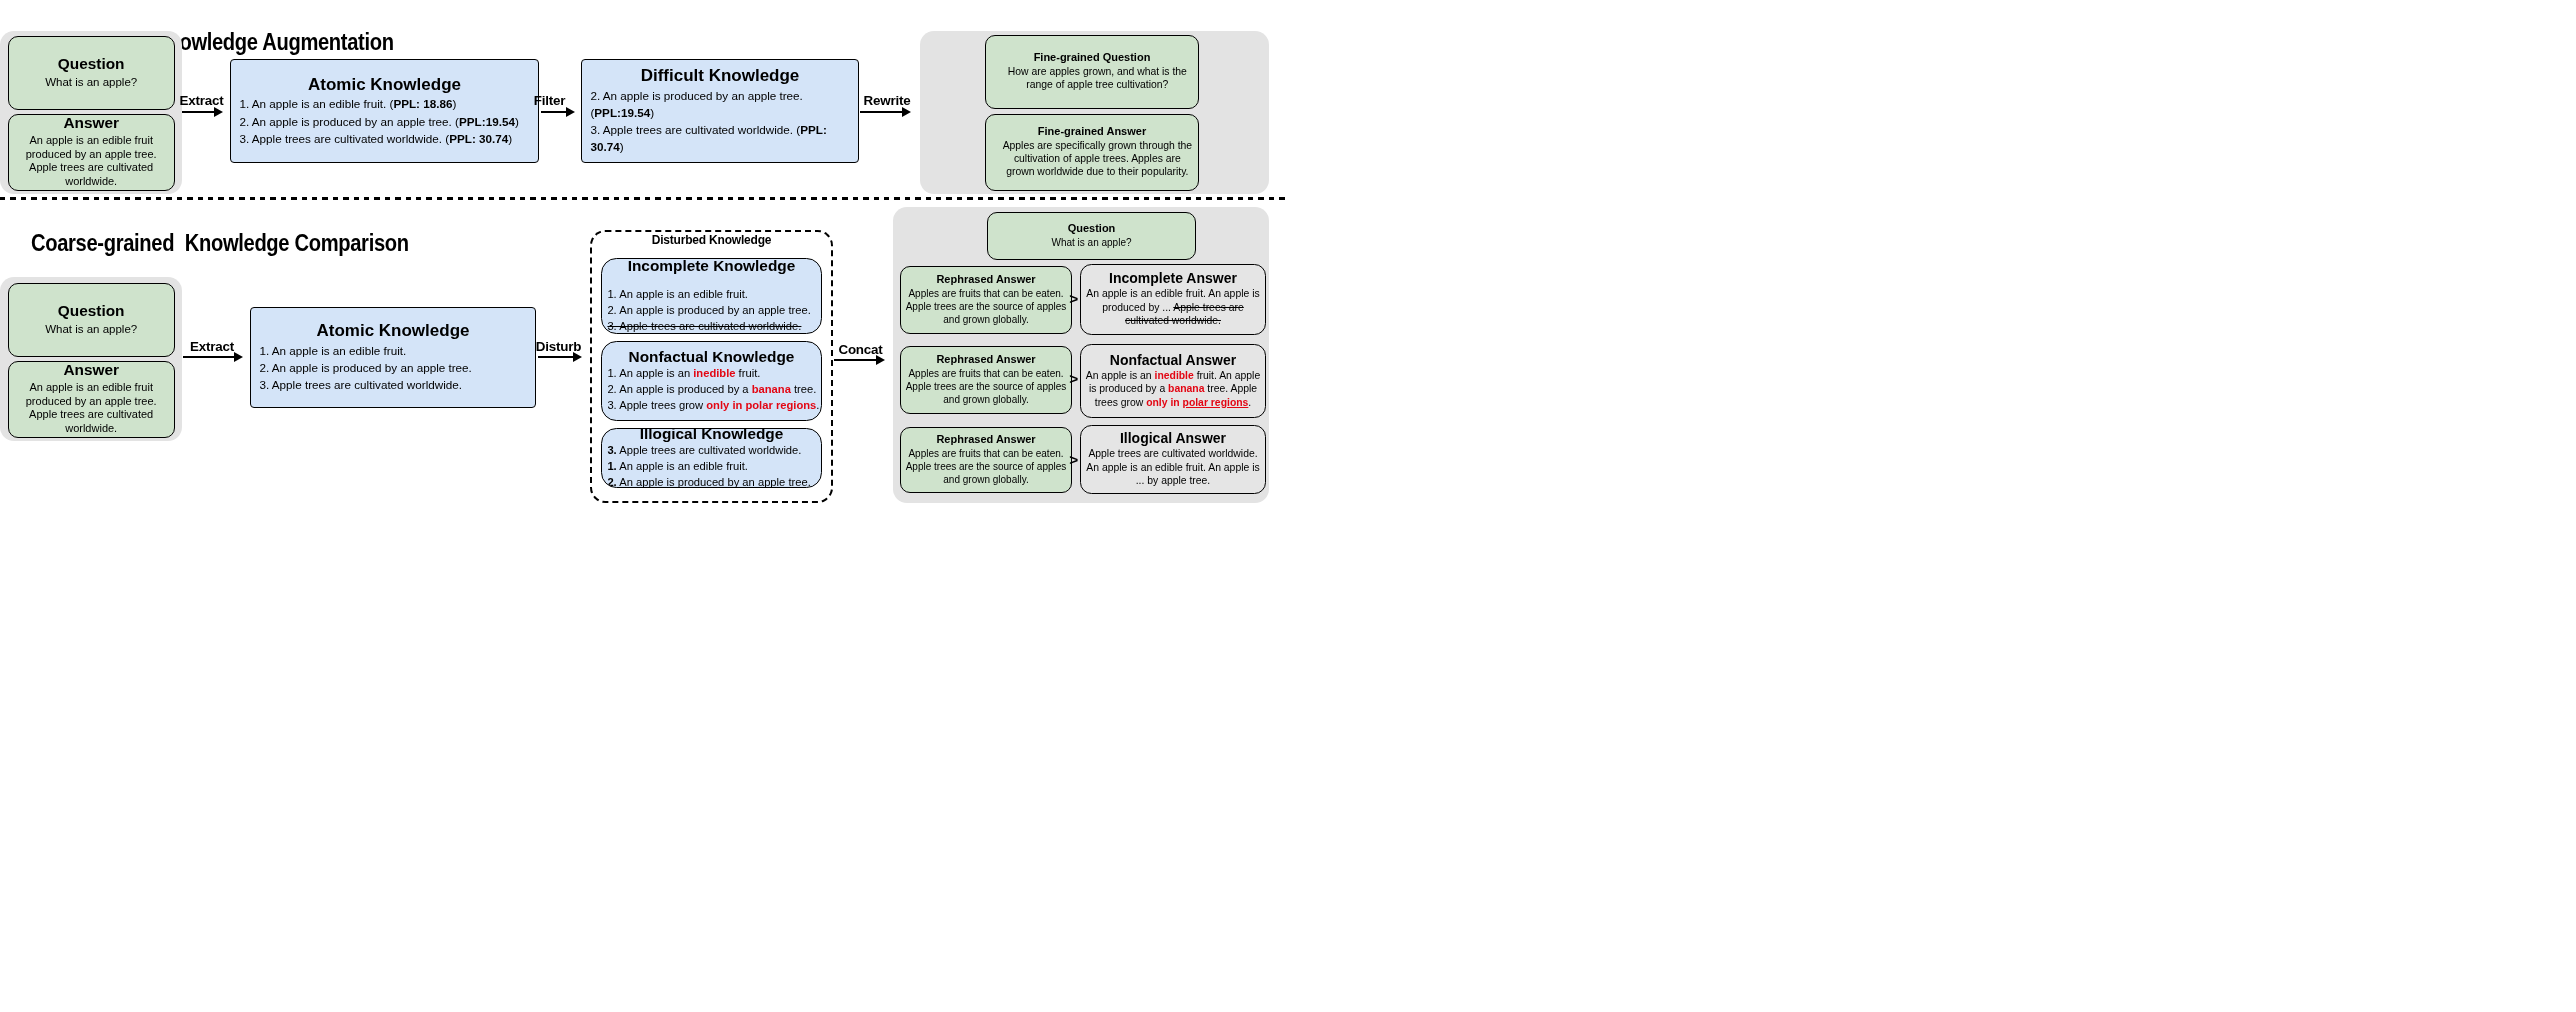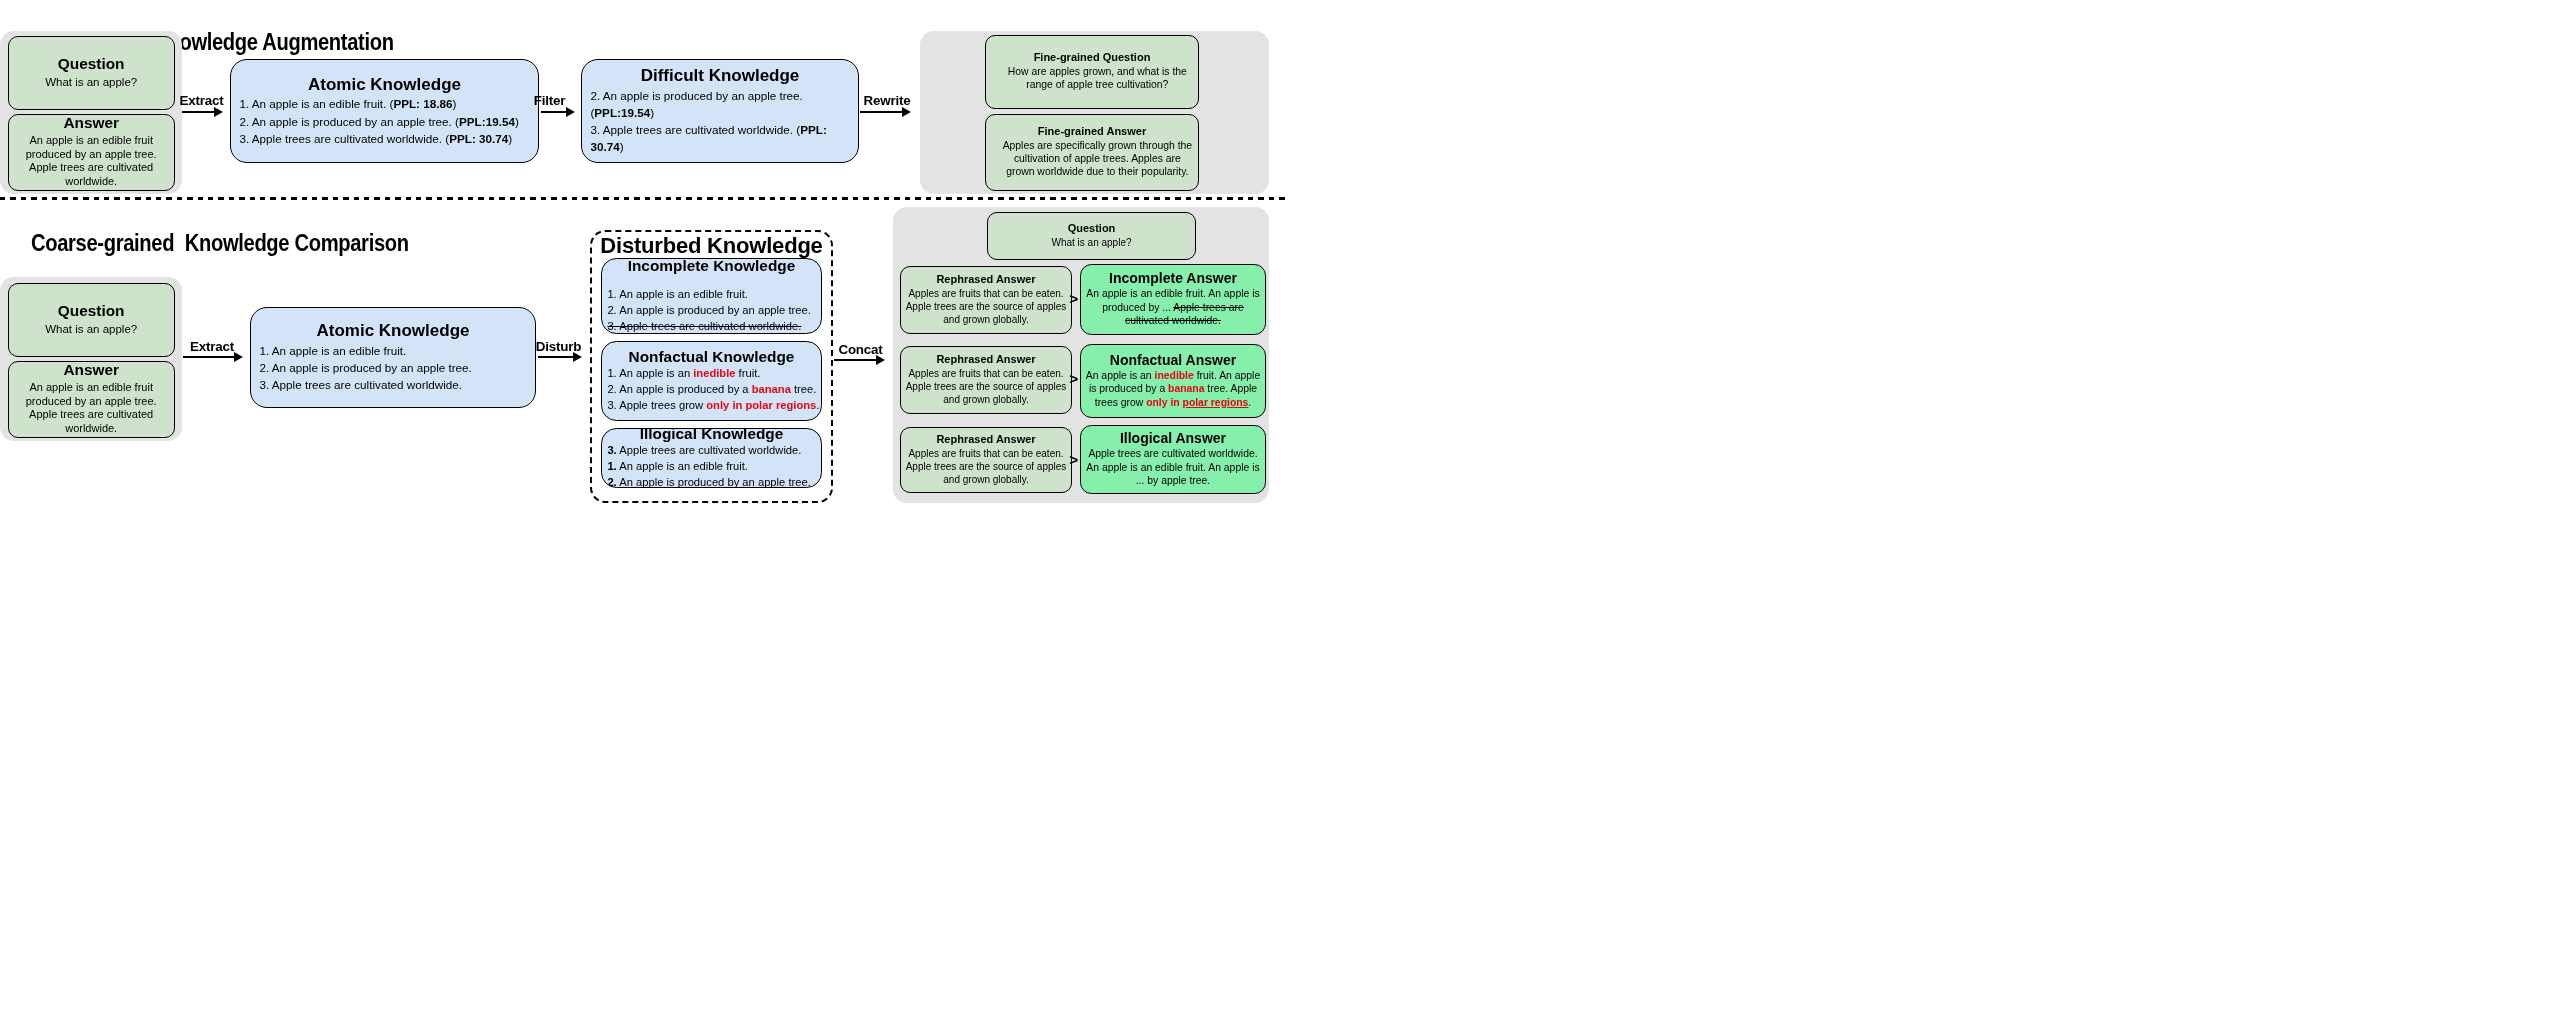--- a/index.html
+++ b/index.html
@@ -9,23 +9,23 @@
   }
   .sec-title{position:absolute;font-weight:bold;font-size:24px;white-space:pre;letter-spacing:-0.4px;}
   .cond{display:inline-block;transform:scaleX(.84);transform-origin:left center;}
   .gray{position:absolute;background:#e3e3e3;border-radius:14px;}
   .box{
     position:absolute;border:1.9px solid #000;box-sizing:border-box;
     display:flex;flex-direction:column;justify-content:center;align-items:center;
     text-align:center;overflow:hidden;
   }
   .green{background:#cfe3cc;border-radius:10px;}
-  .blue{background:#d4e4f8;border-radius:17px;}
+  .blue{background:#d4e4f8;border-radius:4px;}
   .blue.sm-r{border-radius:15.4px;}
-  .yellow{background:#86efac;border-radius:11.5px;}
+  .yellow{background:#e5e5e5;border-radius:11.5px;}
   .btitle{font-weight:bold;font-size:15.4px;line-height:1.15;}
   .btitle.lg{font-size:17px;}
   .btitle.md{font-size:11px;}
   .btitle.sm{font-size:14px;}
   .btext{font-size:11px;line-height:1.26;padding:1.5px 2.3px;}
   .btext.q{font-size:11.5px;}
   .btext.fg{font-size:10.4px;line-height:1.28;padding-left:13px;}
   .btext.res{font-size:10px;line-height:1.3;padding:0.8px 1.5px;}
   .btext.resy{font-size:10.4px;line-height:1.3;padding:0.8px 1.5px;}
   .klines{align-self:stretch;text-align:left;font-size:11.7px;line-height:1.48;padding:0.8px 3.1px 0 8.4px;}
@@ -35,21 +35,21 @@
   .arrow::after{
     content:"";position:absolute;right:-3.1px;top:-6.5px;width:0;height:0;
     border-left:9.2px solid #000;border-top:5.4px solid transparent;border-bottom:5.4px solid transparent;
   }
   .alabel{position:absolute;font-weight:bold;font-size:13.4px;text-align:center;letter-spacing:-0.2px;}
   .divider{
     position:absolute;left:0;top:197px;width:1288px;height:2.7px;
     background:repeating-linear-gradient(90deg,#000 0 5.4px,transparent 5.4px 10.4px);
   }
   .dashedbox{position:absolute;border:2.3px dashed #000;border-radius:15.4px;box-sizing:border-box;background:#fff;}
-  .dheading{position:absolute;font-weight:bold;font-size:22px;text-align:center;letter-spacing:-0.2px;}
+  .dheading{position:absolute;font-weight:bold;font-size:12px;text-align:center;letter-spacing:-0.2px;}
   .gt{position:absolute;font-weight:bold;font-size:15.4px;width:15.4px;text-align:center;}
 </style>
 </head>
 <body>
 
 <div id="canvas">
 
   <div class="sec-title" style="left:6.1px;top:0px;">
     <span class="cond">Fine-grained Knowledge Augmentation</span>
   </div>

